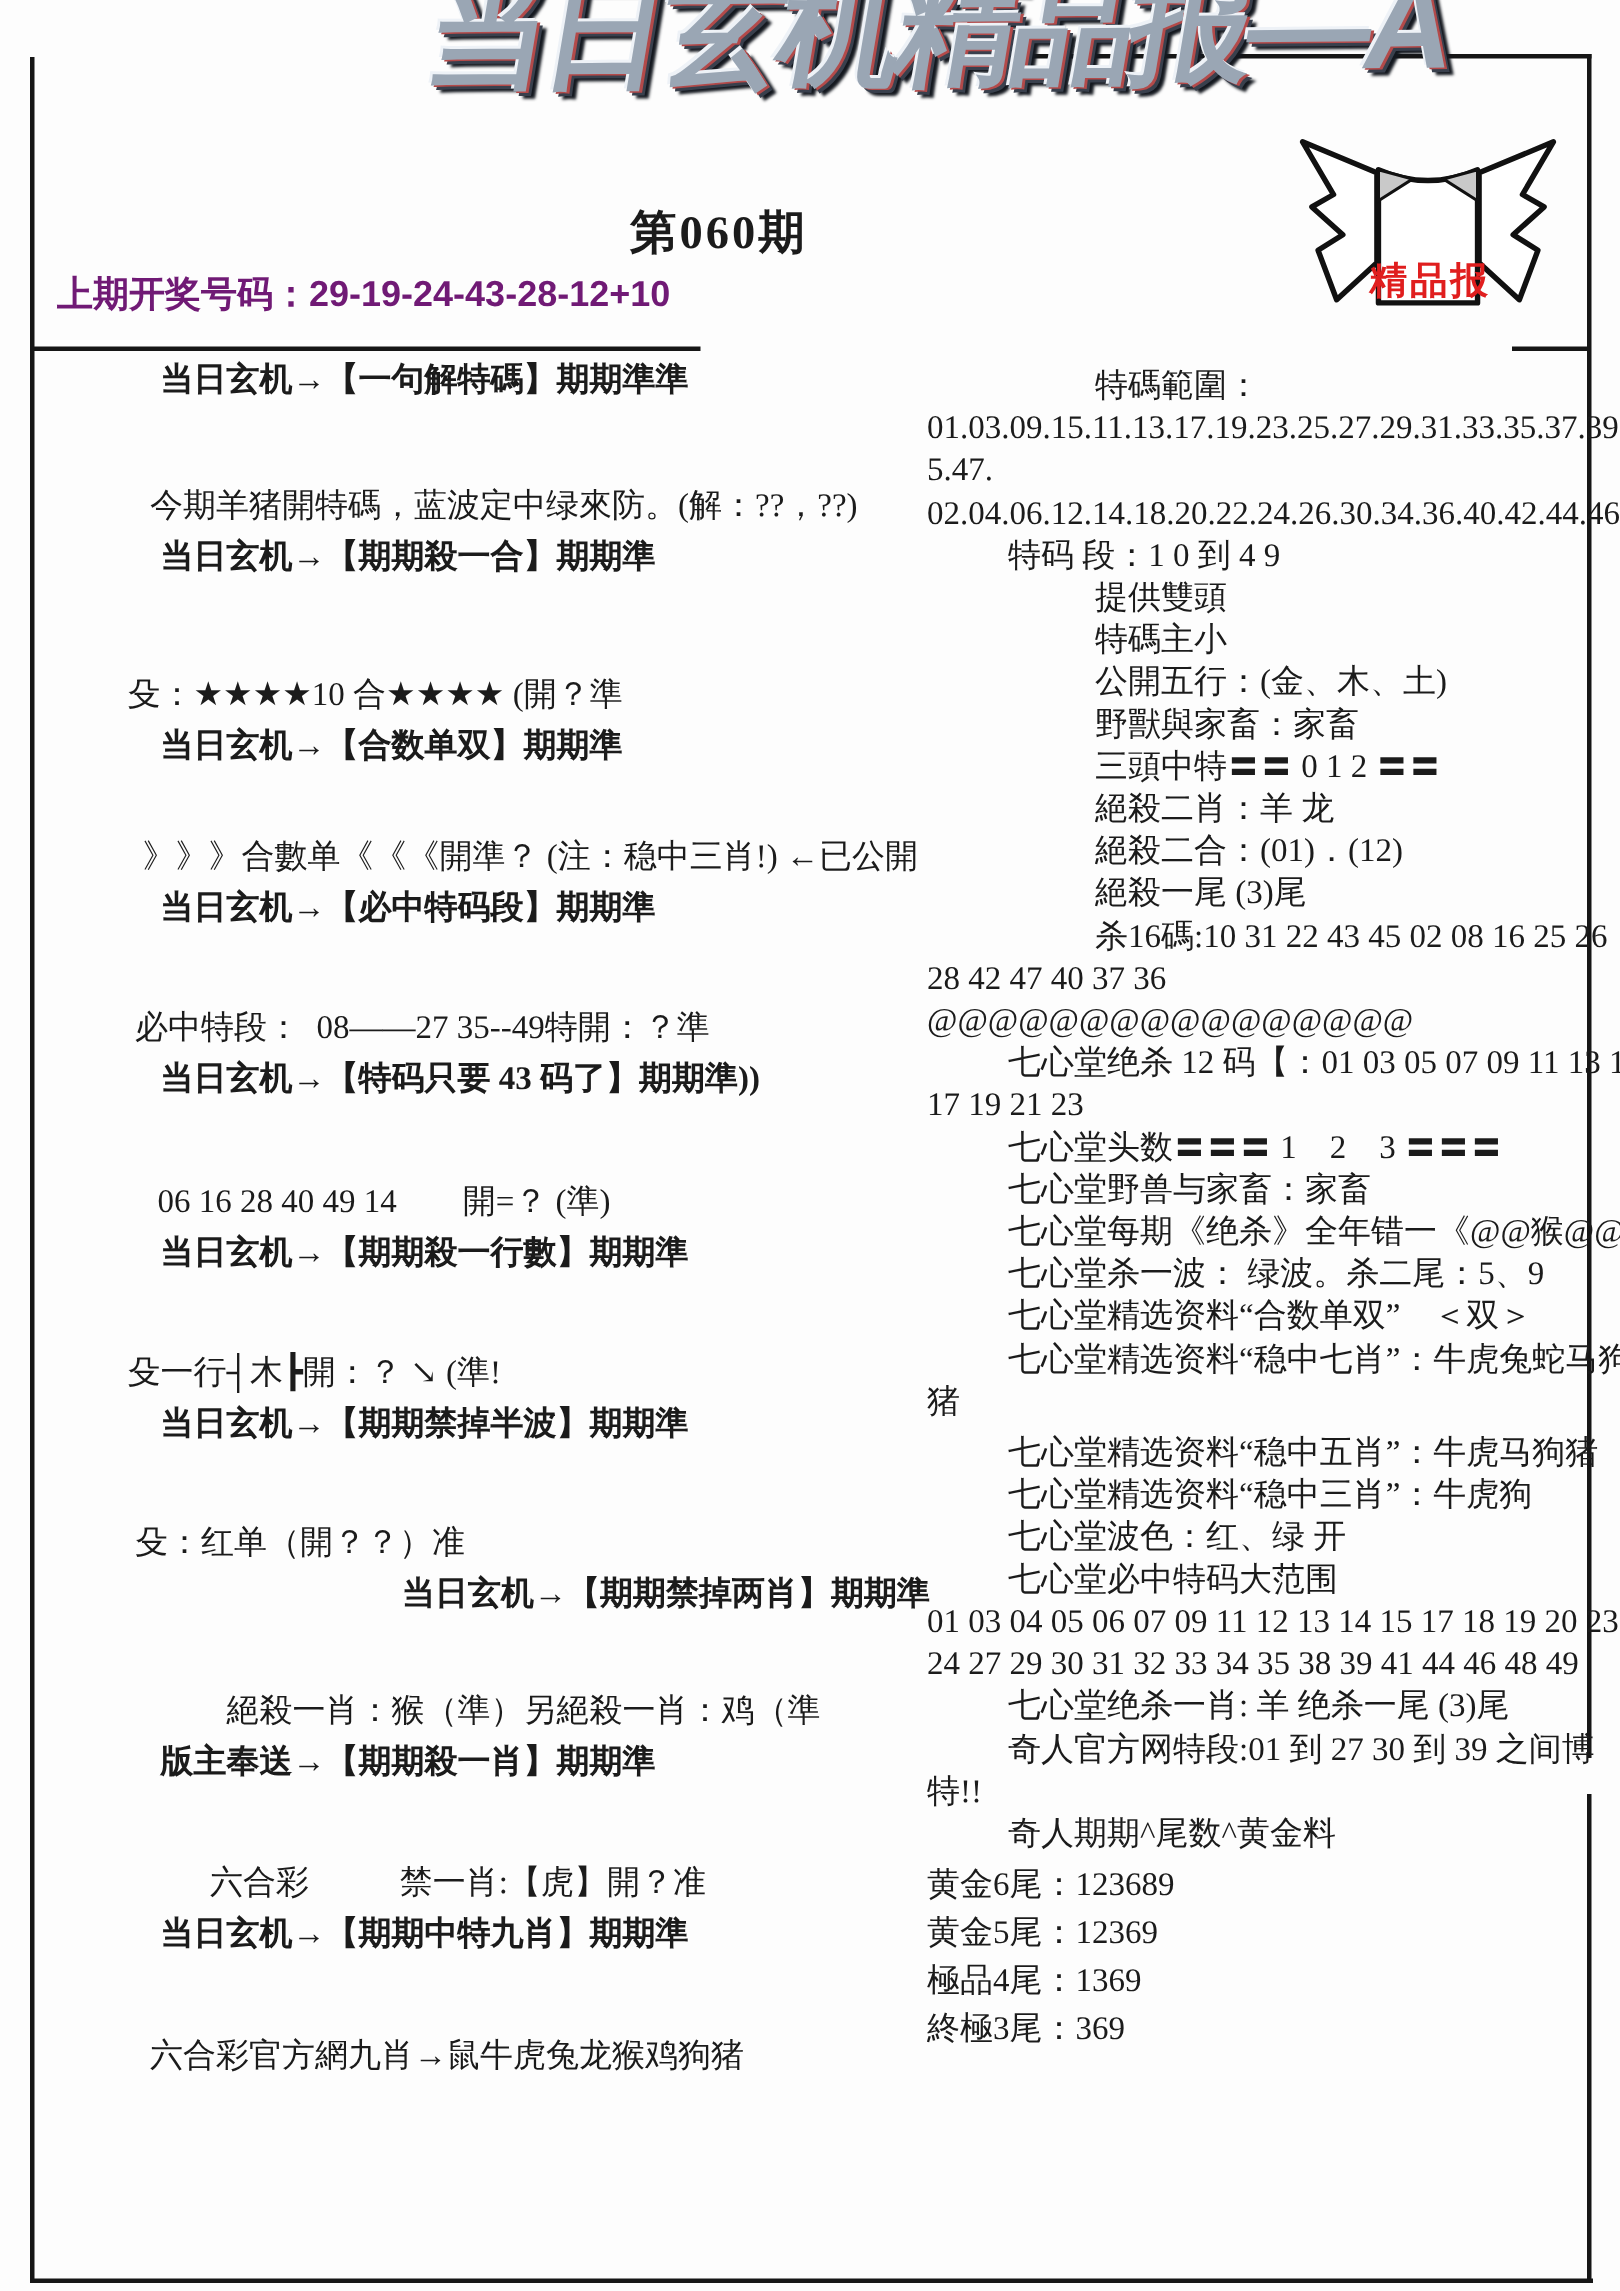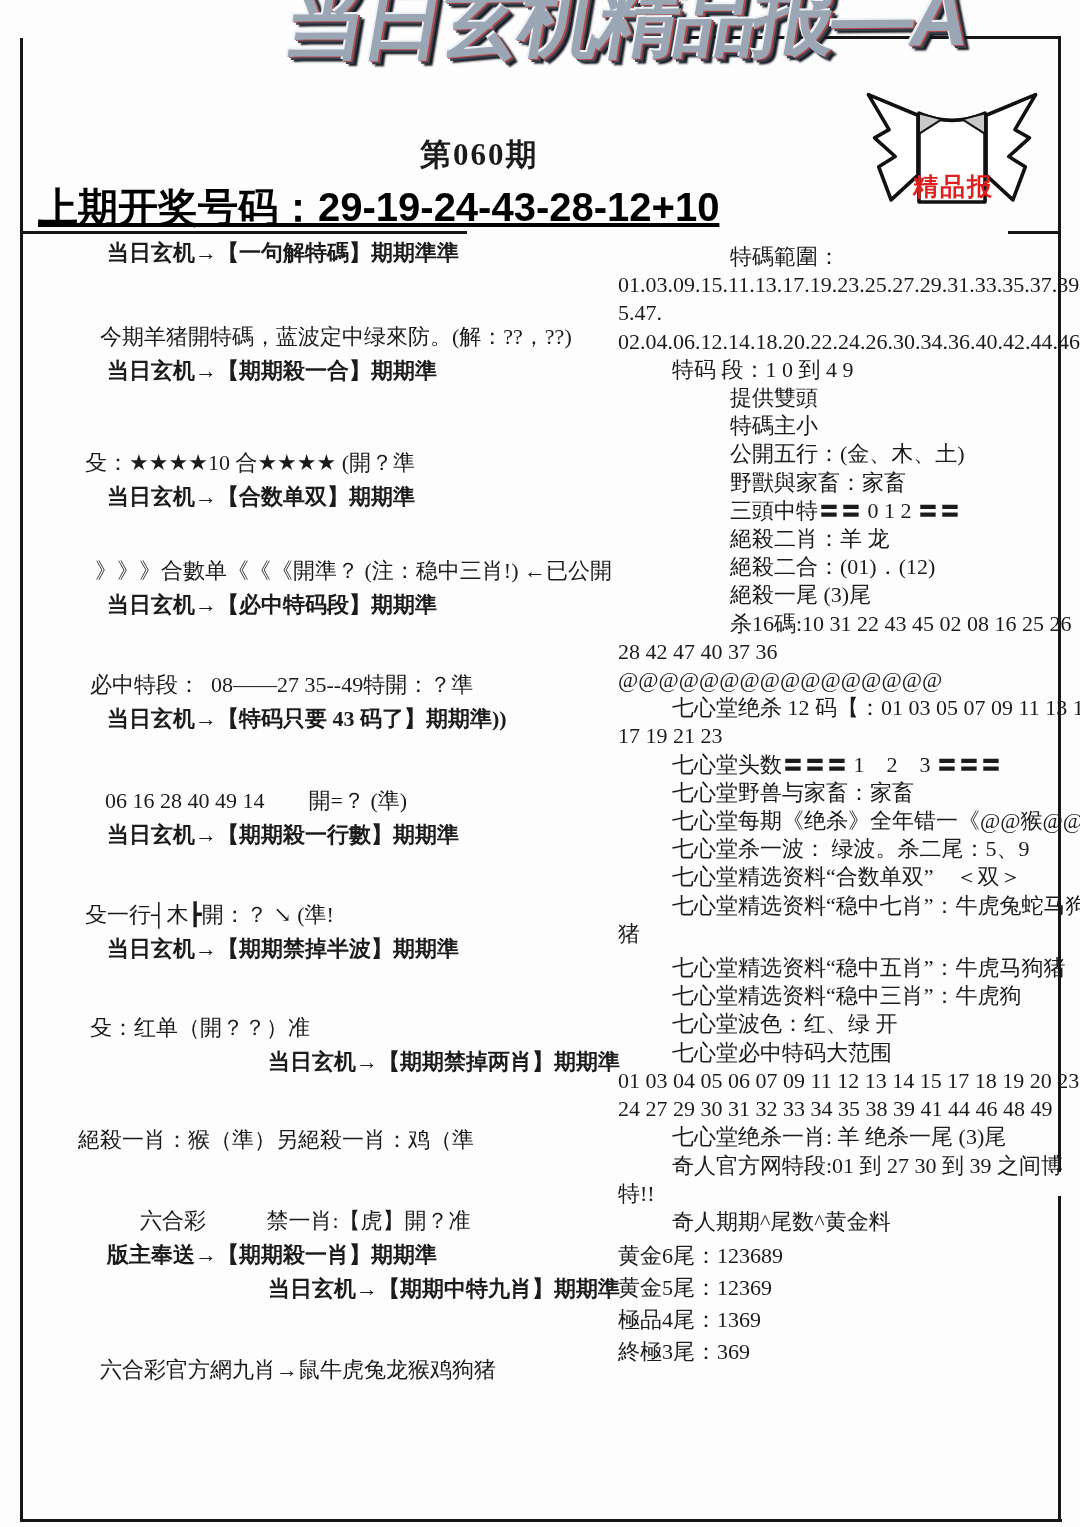--- a/index.html
+++ b/index.html
@@ -20,21 +20,21 @@
                  4px 3px 0 #39404d, 7px 5px 2px #14181f;
   }
   .issue{
     position:absolute;left:420px;top:134px;
     font-size:31px;font-weight:bold;letter-spacing:2px;
     font-family:"Liberation Serif","DejaVu Serif",serif;
   }
   .lastdraw{
     position:absolute;left:38px;top:180px;white-space:nowrap;
     font-family:"Liberation Sans","DejaVu Sans",sans-serif;
-    font-size:40px;font-weight:bold;color:#000000;letter-spacing:0px;text-decoration:underline;
+    font-size:24px;font-weight:bold;color:#701a75;letter-spacing:0px;
   }
   
   .badge{position:absolute;left:853px;top:76px;width:198px;height:160px;}
   .badge-label{
     position:absolute;left:913px;top:170px;width:120px;
     font-size:25px;font-weight:bold;color:#e01e1e;letter-spacing:2px;
     font-family:"Liberation Serif","DejaVu Serif",serif;white-space:nowrap;
   }
   
   .lcol{position:absolute;left:40px;top:236px;width:580px;
@@ -83,24 +83,24 @@
   <div class="row" style="padding-left:55px;margin-top:40px;">》》》合數单《《《開準？ (注：稳中三肖!) ←已公開</div>
   <div class="row b" style="padding-left:67px;">当日玄机→【必中特码段】期期準</div>
   <div class="row" style="padding-left:50px;margin-top:46px;">必中特段：  08——27 35--49特開：？準</div>
   <div class="row b" style="padding-left:67px;">当日玄机→【特码只要 43 码了】期期準))</div>
   <div class="row" style="padding-left:65px;margin-top:48px;">06 16 28 40 49 14        開=？ (準)</div>
   <div class="row b" style="padding-left:67px;">当日玄机→【期期殺一行數】期期準</div>
   <div class="row" style="padding-left:45px;margin-top:46px;">殳一行┤木┣開：？ ↘ (準!</div>
   <div class="row b" style="padding-left:67px;">当日玄机→【期期禁掉半波】期期準</div>
   <div class="row" style="padding-left:50px;margin-top:45px;">殳：红单（開？？）准</div>
   <div class="row b" style="padding-left:67px;text-align:right;">当日玄机→【期期禁掉两肖】期期準</div>
-  <div class="row" style="padding-left:38px;margin-top:44px;">絕殺一肖：猴（準）另絕殺一肖：鸡（準</div>
+  <div class="row" style="padding-left:38px;margin-top:44px;text-align:center;">絕殺一肖：猴（準）另絕殺一肖：鸡（準</div>
+  <div class="row b" style="padding-left:67px;">版主奉送→【期期殺一肖】期期準</div>
   <div class="row" style="padding-left:100px;margin-top:47px;">六合彩           禁一肖:【虎】開？准</div>
-  <div class="row b" style="padding-left:67px;">版主奉送→【期期殺一肖】期期準</div>
-  <div class="row b" style="padding-left:67px;text-align:right;">当日玄机→【期期中特九肖】期期準</div>
+  <div class="row b" style="padding-left:67px;">当日玄机→【期期中特九肖】期期準</div>
   <div class="row" style="padding-left:60px;margin-top:47px;">六合彩官方網九肖→鼠牛虎兔龙猴鸡狗猪</div>
 </div>
 
 <div class="rcol">
   <div class="row i2">特碼範圍：</div>
   <div class="row i0">01.03.09.15.11.13.17.19.23.25.27.29.31.33.35.37.39.4</div>
   <div class="row i0">5.47.</div>
   <div class="row i0">02.04.06.12.14.18.20.22.24.26.30.34.36.40.42.44.46</div>
   <div class="row i1">特码 段：1 0 到 4 9</div>
   <div class="row i2">提供雙頭</div>

